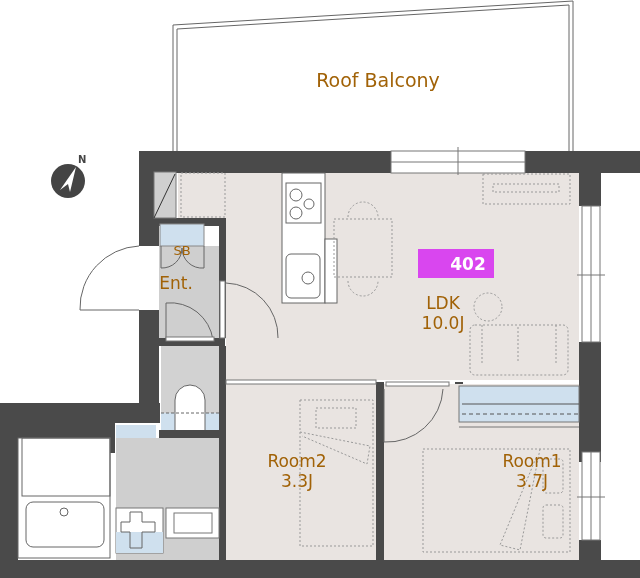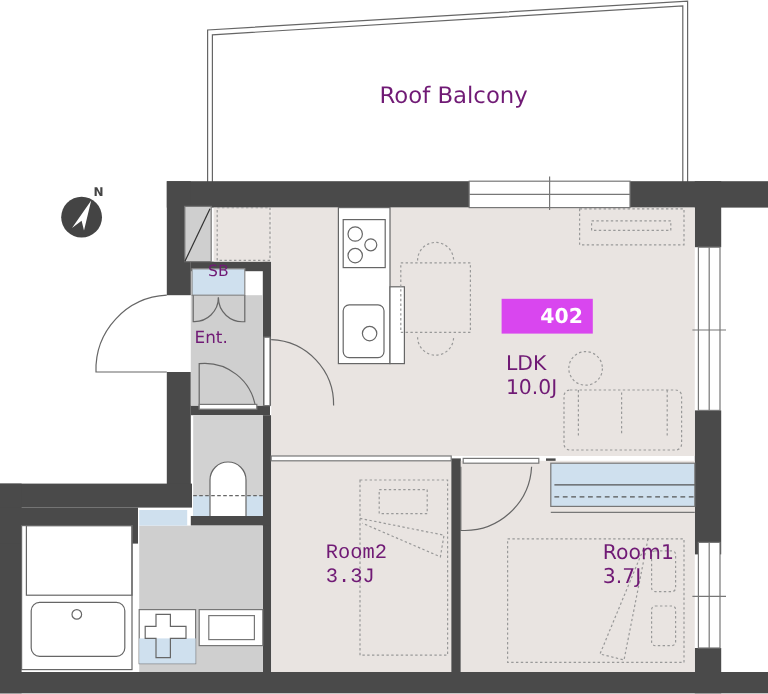--- a/index.html
+++ b/index.html
@@ -1,24 +1,24 @@
 <!DOCTYPE html>
 <html><head>
 <meta charset="utf-8">
 <style>
   html, body { margin: 0; padding: 0; background: #ffffff; }
   body { width: 640px; height: 578px; overflow: hidden; position: relative; font-family: "DejaVu Sans", "Liberation Sans", sans-serif; }
   #plan { position: absolute; left: 0; top: 0; width: 640px; height: 578px; }
-  .lbl { position: absolute; color: #701a75; text-align: left; line-height: 1.15; white-space: nowrap; }
+  .lbl { position: absolute; color: #a16207; text-align: center; line-height: 1.15; white-space: nowrap; }
   .balcony-lbl { left: 378px; top: 70px; transform: translateX(-50%); font-size: 19px; }
   .ldk-lbl { left: 443px; top: 294px; transform: translateX(-50%); font-size: 17px; }
-  .room2-lbl { left: 297px; top: 452px; transform: translateX(-50%); font-size: 17px; font-family: Liberation Mono, monospace; }
+  .room2-lbl { left: 297px; top: 452px; transform: translateX(-50%); font-size: 17px; }
   .room1-lbl { left: 484px; top: 452px; transform: translateX(-50%); font-size: 17px; margin-left: 48px; }
-  .ent-lbl { left: 176px; top: 274px; transform: translateX(-50%); font-size: 14px; }
-  .sb-lbl { left: 182px; top: 220px; transform: translateX(-50%); font-size: 13px; }
+  .ent-lbl { left: 176px; top: 274px; transform: translateX(-50%); font-size: 17px; }
+  .sb-lbl { left: 182px; top: 244px; transform: translateX(-50%); font-size: 13px; }
   .unit-badge { position: absolute; left: 418px; top: 249px; width: 52px; height: 29px; background: #d946ef; color: #fff; font-size: 17px; font-weight: bold; display: flex; align-items: center; justify-content: center; padding-left: 24px; }
 </style>
 </head>
 <body>
 
 <svg id="plan" viewBox="0 0 640 578" xmlns="http://www.w3.org/2000/svg">
 
   <g fill="none" stroke="#666" stroke-width="1">
     <polyline points="173,152 173,25 573,1 573,152"></polyline>
     <polyline points="177,152 177,29 569,5 569,152"></polyline>

